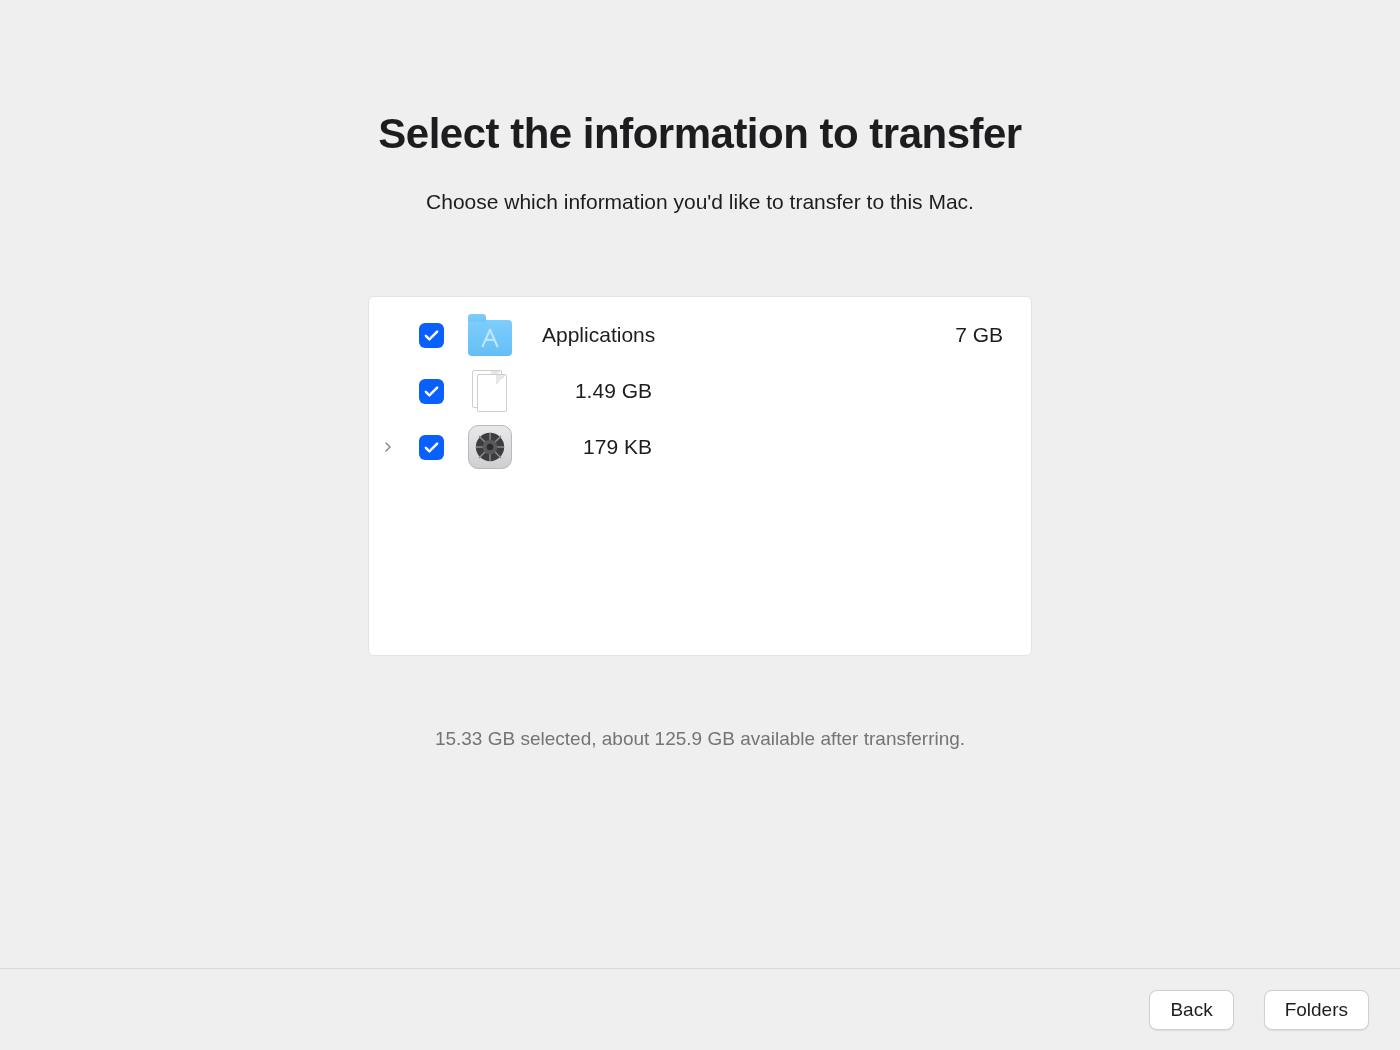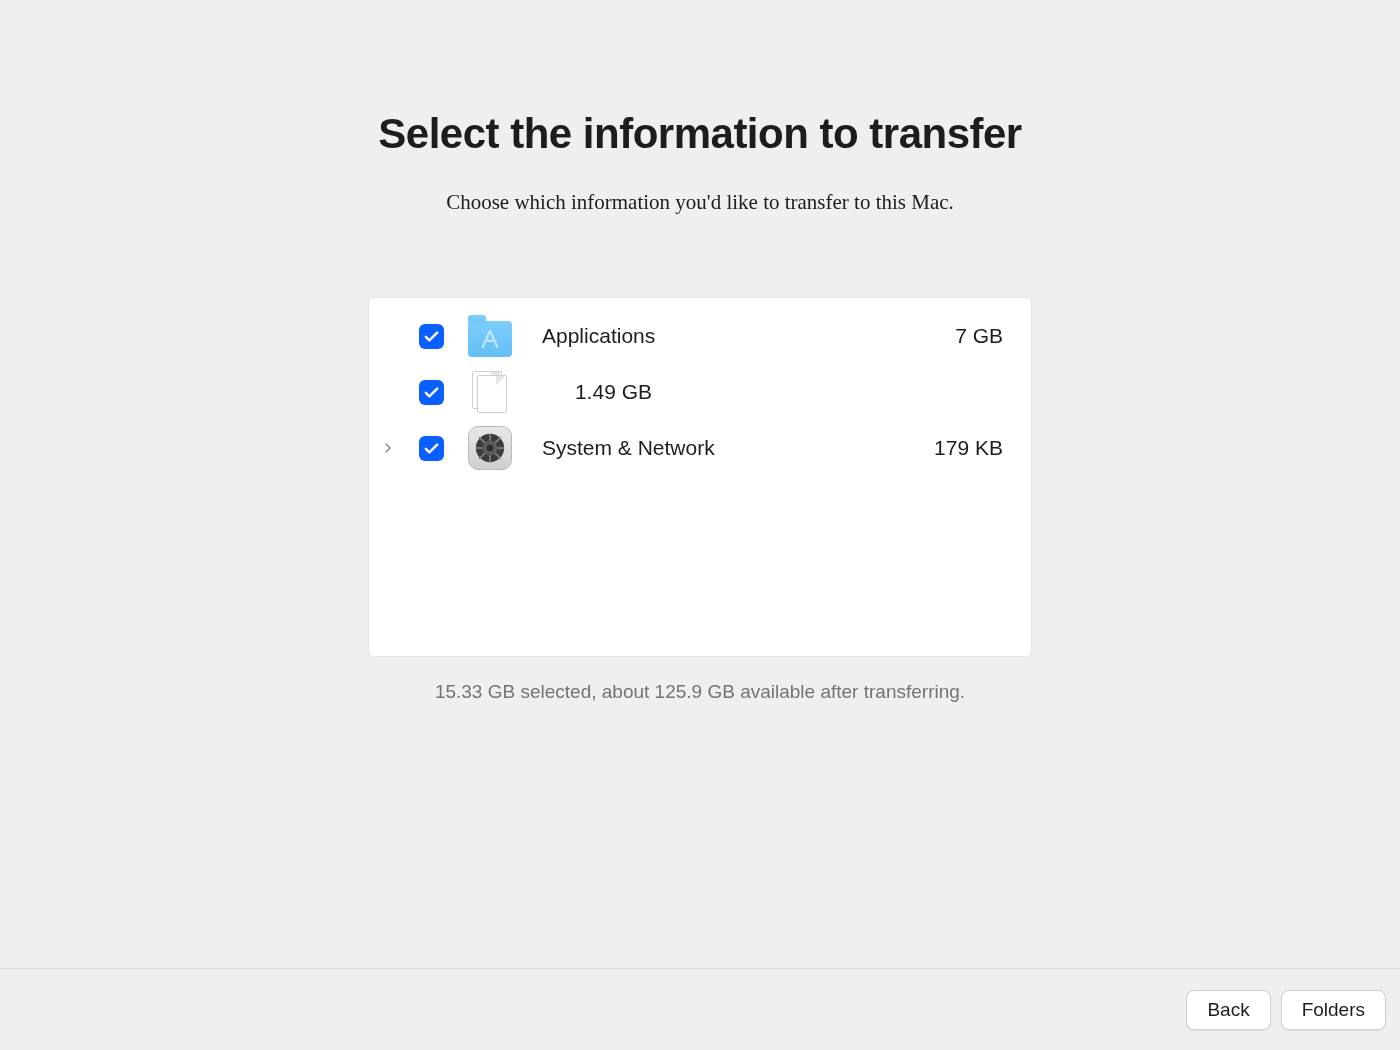--- a/index.html
+++ b/index.html
@@ -37,21 +37,20 @@
     letter-spacing: -0.5px;
     text-align: center;
   }
 
   .page-subtitle {
     margin-top: 32px;
     font-size: 21px;
     font-weight: 400;
     color: #1d1d1f;
     text-align: center;
-    font-family: Liberation Serif, serif;
   }
 
   .panel {
     margin-top: 82px;
     background: #ffffff;
     border-radius: 6px;
     border: 1px solid #e4e4e4;
     width: 664px;
     height: 360px;
     padding: 10px 28px 10px 10px;
@@ -107,34 +106,34 @@
   }
 
   .item-size {
     font-size: 21px;
     color: #1d1d1f;
     text-align: right;
     min-width: 110px;
   }
 
   .status-text {
-    margin-top: 24px;
+    margin-top: 72px;
     font-size: 19px;
     color: #747478;
     text-align: right;
   }
 
   .footer {
     border-top: 1px solid #d9d9d9;
     height: 82px;
     display: flex;
     justify-content: flex-end;
     align-items: center;
-    padding: 0 14px;
-    gap: 10px;
+    padding: 0 31px;
+    gap: 30px;
     background: #efefef;
   }
 
   .btn {
     background: #ffffff;
     border: 0.5px solid #d0d0d0;
     box-shadow: 0 0.5px 1px rgba(0,0,0,0.08);
     border-radius: 8px;
     padding: 8px 20px;
     font-size: 19px;
@@ -286,21 +285,20 @@
                 <line x1="12" y1="2" x2="12" y2="22"></line>
                 <line x1="2" y1="12" x2="22" y2="12"></line>
                 <line x1="4.2" y1="4.2" x2="19.8" y2="19.8"></line>
                 <line x1="19.8" y1="4.2" x2="4.2" y2="19.8"></line>
               </g>
               <circle cx="12" cy="12" r="5.2" fill="#5a5a5e"></circle>
               <circle cx="12" cy="12" r="2.3" fill="#2c2c2f"></circle>
             </svg>
           </span>
         </span>
-        <span class="item-label">System &amp; Network</span>
         <span class="item-size">179 KB</span>
       </div>
 
     </div>
 
     <p class="status-text">15.33 GB selected, about 125.9 GB available after transferring.</p>
 
   </div>
 
   <div class="footer">

